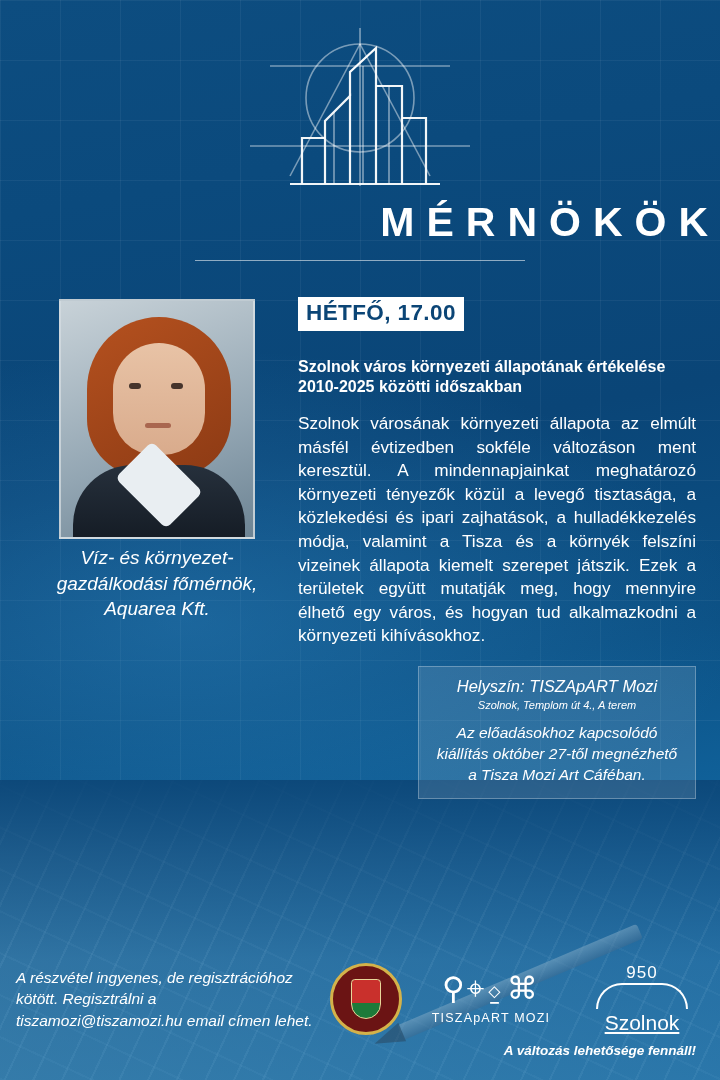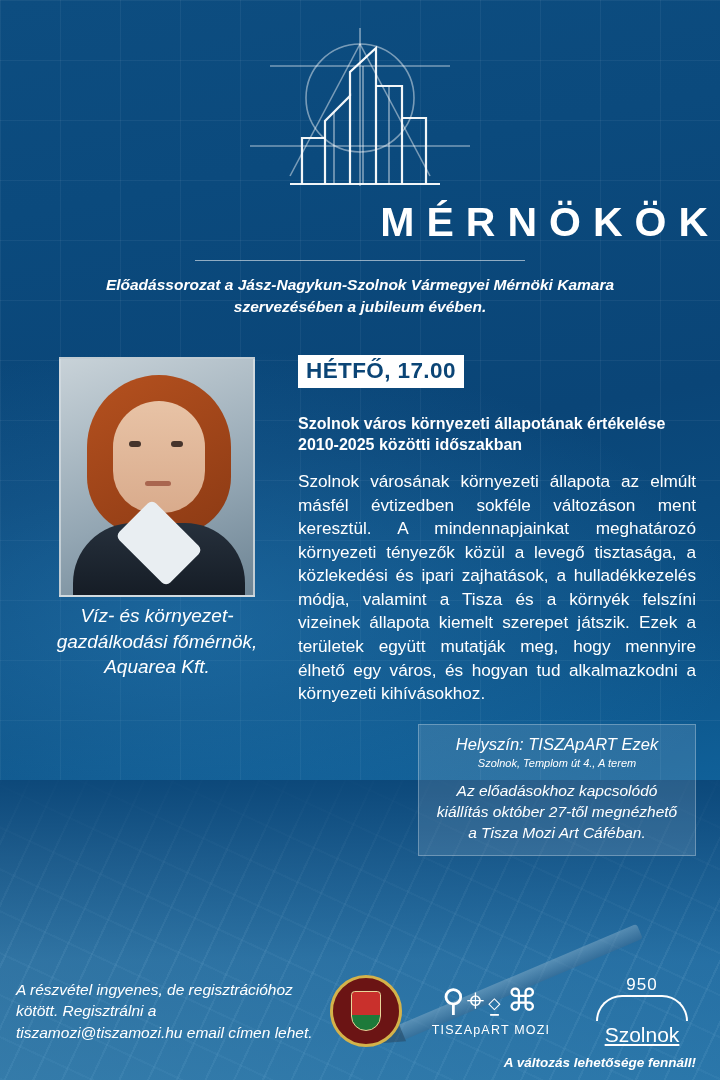--- a/index.html
+++ b/index.html
@@ -195,21 +195,21 @@
     font-style: italic;
   }
   .info-box .venue { font-size: 16.5px; }
   .info-box .address { font-size: 11px; margin-top: 3px; }
   .info-box .expo { font-size: 15.5px; margin-top: 12px; line-height: 1.35; }
 
   
   .footer {
     position: absolute;
     left: 0; bottom: 0; width: 100%;
-    padding: 0 16px 10px;
+    padding: 0 16px 22px;
   }
   .footer-row {
     display: flex;
     align-items: center;
     gap: 14px;
     height: 84px;
   }
   .footer-note {
     flex: 0 0 300px;
     font-style: italic;
@@ -282,21 +282,20 @@
         <line x1="120" y1="46" x2="146" y2="22"></line>
         <line x1="104" y1="86" x2="104" y2="158"></line>
         <line x1="133" y1="40" x2="133" y2="158"></line>
         <line x1="159" y1="60" x2="159" y2="158"></line>
       </g>
     </svg>
   </div>
 
   <div class="title-main">MÉRNÖKÖK</div>
   <div class="title-rule"></div>
-  <div class="tagline">Előadássorozat a Jász-Nagykun-Szolnok Vármegyei Mérnöki Kamara szervezésében a jubileum évében.</div>
 
   <div class="content">
     <div class="col-left">
       <div class="portrait">
         <div class="p-bg"></div>
         <div class="p-hair"></div>
         <div class="p-face"></div>
         <div class="p-eye l"></div>
         <div class="p-eye r"></div>
         <div class="p-mouth"></div>
@@ -309,21 +308,21 @@
     </div>
 
     <div class="col-right">
       <div class="date-badge">
         <span class="line2">HÉTFŐ, 17.00</span>
       </div>
       <div class="lecture-title">Szolnok város környezeti állapotának értékelése 2010-2025 közötti időszakban</div>
       <div class="abstract">Szolnok városának környezeti állapota az elmúlt másfél évtizedben sokféle változáson ment keresztül. A mindennapjainkat meghatározó környezeti tényezők közül a levegő tisztasága, a közlekedési és ipari zajhatások, a hulladékkezelés módja, valamint a Tisza és a környék felszíni vizeinek állapota kiemelt szerepet játszik. Ezek a területek együtt mutatják meg, hogy mennyire élhető egy város, és hogyan tud alkalmazkodni a környezeti kihívásokhoz.</div>
 
       <div class="info-box">
-        <div class="venue">Helyszín: TISZApART Ezek</div>
+        <div class="venue">Helyszín: TISZApART Mozi</div>
         <div class="address">Szolnok, Templom út 4., A terem</div>
         <div class="expo">Az előadásokhoz kapcsolódó kiállítás október 27-től megnézhető a Tisza Mozi Art Cáféban.</div>
       </div>
     </div>
   </div>
 
   <div class="footer">
     <div class="footer-row">
       <div class="footer-note">A részvétel ingyenes, de regisztrációhoz kötött. Regisztrálni a tiszamozi@tiszamozi.hu email címen lehet.</div>
 

